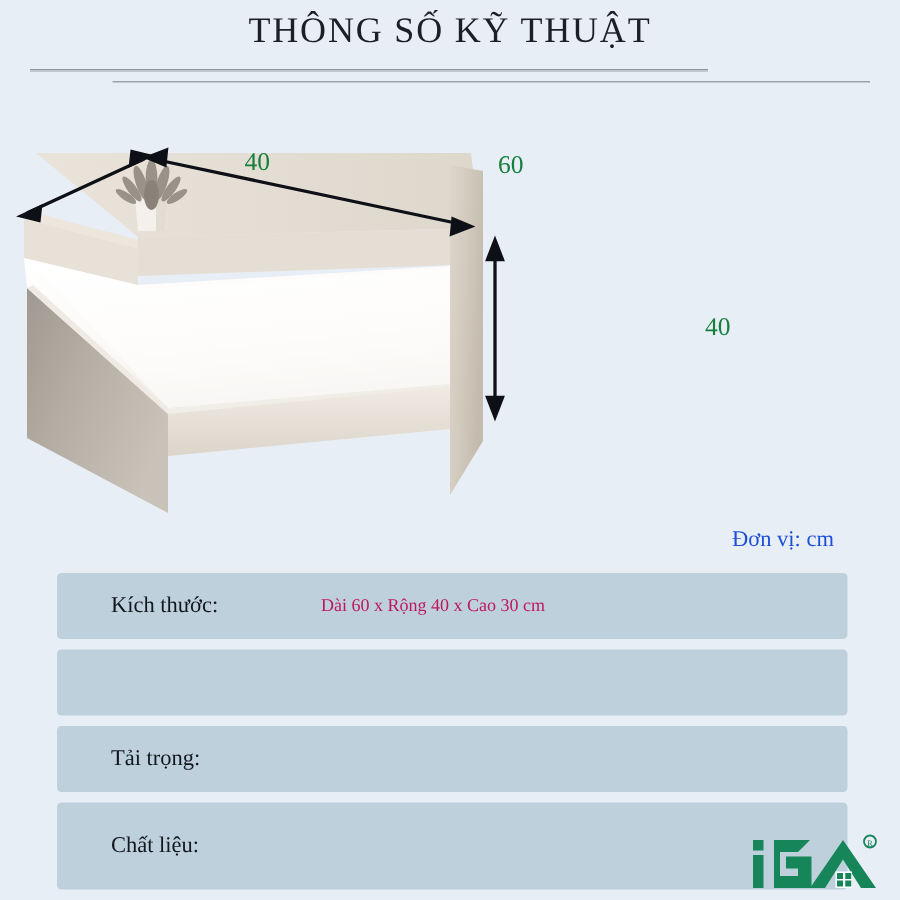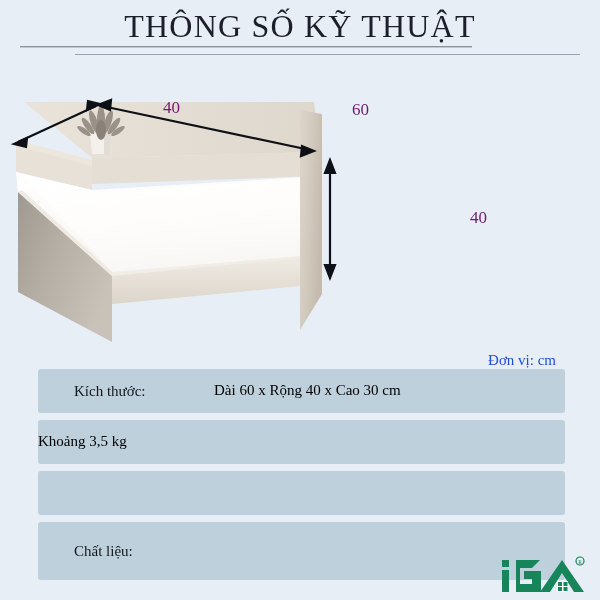--- a/index.html
+++ b/index.html
@@ -21,21 +21,21 @@
     height: 600px;
   }
 
   
   .title {
     position: absolute;
     top: 8px;
     left: 0;
     width: 600px;
     text-align: center;
-    font-size: 32px;
+    font-size: 24px;
     letter-spacing: 1.2px;
     color: #1b1f2a;
     font-family: "Liberation Serif", "DejaVu Serif", serif;
   }
   .rule {
     position: absolute;
     height: 2px;
     background: #9aa3ad;
   }
   .rule-top {
@@ -60,40 +60,40 @@
     width: 600px;
     height: 275px;
   }
   .illus svg {
     display: block;
   }
 
   .dim-label {
     position: absolute;
     font-size: 17px;
-    color: #701a75;
+    color: #15803d;
     font-family: "Liberation Serif", "DejaVu Serif", serif;
   }
   .dim-40 { left: 163px; top: 98px; }
-  .dim-60 { left: 352px; top: 100px; text-align: center; }
+  .dim-60 { left: 332px; top: 100px; text-align: center; }
   .dim-30 { left: 470px; top: 208px; }
 
   .unit-note {
     position: absolute;
     right: 44px;
     top: 352px;
     font-size: 15px;
     color: #1d4ed8;
   }
 
   
   .spec-table {
     position: absolute;
     left: 38px;
-    top: 369px;
+    top: 382px;
     width: 527px;
   }
   .spec-row {
     background: #bdd0dc;
     border-radius: 3px;
     margin-bottom: 7px;
     display: flex;
     align-items: center;
     min-height: 36px;
     padding: 4px 0;
@@ -104,22 +104,22 @@
   .spec-label {
     width: 176px;
     flex: none;
     padding-left: 36px;
     box-sizing: border-box;
     font-size: 15px;
     color: #12161d;
   }
   .spec-value {
     flex: 1;
-    font-size: 15px;
-    color: #000000;
+    font-size: 12px;
+    color: #be185d;
     line-height: 1.45;
   }
   .spec-value .vline { display: block; }
 
   
   .logo {
     position: absolute;
     right: 14px;
     bottom: 4px;
     width: 86px;
@@ -224,26 +224,24 @@
   <div class="spec-table">
 
     <div class="spec-row">
       <div class="spec-label">Kích thước:</div>
       <div class="spec-value">
         <span class="vline">Dài 60 x Rộng 40 x Cao 30 cm</span>
       </div>
     </div>
 
     <div class="spec-row">
-      <div class="spec-value">
-        <span class="vline">Khoảng 3,5 kg</span>
-      </div>
     </div>
 
     <div class="spec-row">
+      <div class="spec-label">Tải trọng:</div>
     </div>
 
     <div class="spec-row tall">
       <div class="spec-label">Chất liệu:</div>
     </div>
 
   </div>
 
   <div class="logo">
     <svg width="86" height="40" viewBox="0 0 86 40">

